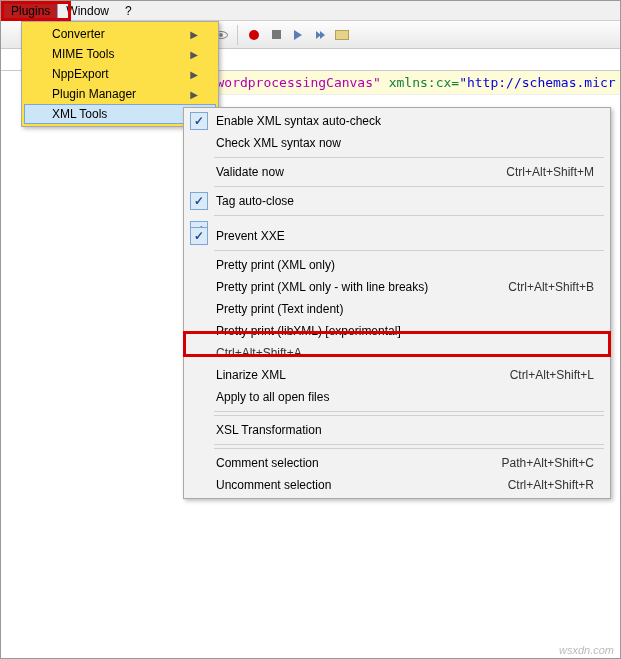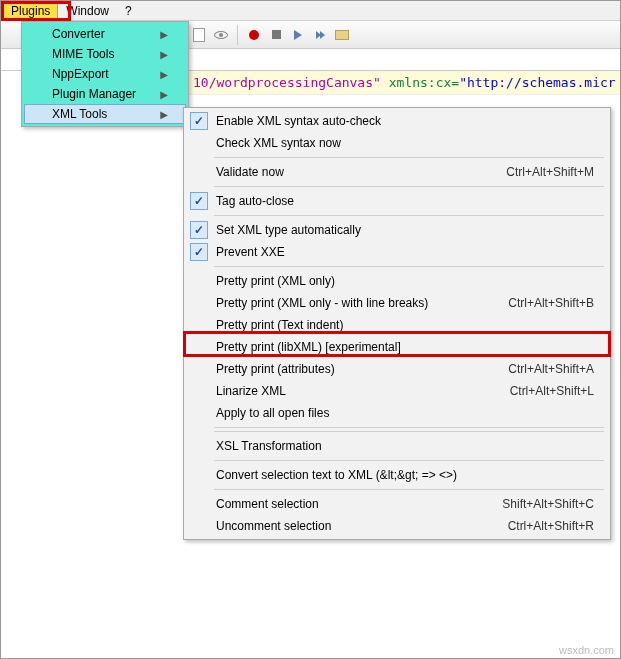--- a/index.html
+++ b/index.html
@@ -20,21 +20,21 @@
     display: flex;
     align-items: center;
     border-bottom: 1px solid #d0d0d0;
     padding-left: 2px;
   }
   .menubar-item {
     padding: 4px 8px;
     cursor: default;
   }
   .menubar-item.open {
-    background: #fde047;
+    background: #b91c1c;
     border: 1px solid #7aa7d8;
     padding: 1px 7px;
   }
   .toolbar {
     height: 28px;
     background: linear-gradient(#fdfdfd,#e9e9e9);
     border-bottom: 1px solid #c9c9c9;
     display: flex;
     align-items: center;
     padding-left: 190px;
@@ -65,22 +65,22 @@
     overflow:hidden;
   }
   .code-area .s1{color:#b000b0;}
   .code-area .s2{color:#15803d;}
   .code-area .s3{color:#0000e0;}
 
   
   .menu1{
     position:absolute;
     top:20px; left:20px;
-    width:168px;
-    background:#5eead4;
+    width:198px;
+    background:#fde047;
     border:1px solid #a9a9a9;
     box-shadow:2px 2px 4px rgba(0,0,0,.25);
     padding:2px;
   }
   .menu1 .mi{
     display:flex;align-items:center;justify-content:space-between;
     padding:3px 18px 3px 28px;
     position:relative;
   }
   .menu1 .mi.hi{background:#cde6f7;border:1px solid #7aa7d8;padding:2px 17px 2px 27px;}
@@ -113,21 +113,21 @@
   .highlight-box{
     position:absolute;
     border:3px solid #d40000;
     pointer-events:none;
   }
   .hb-top{ top:0px; left:0px; width:70px; height:20px;}
   .hb-mid{ top:330px; left:182px; width:428px; height:26px;}
 
   .watermark{
     position:absolute; right:6px; bottom:2px;
-    font-size:11px; color:#bbb; 
+    font-size:11px; color:#bbb; font-style:italic;
   }
   .faint-logo{
     position:absolute; top:260px; left:300px;
     font-size:28px; color:rgba(120,170,90,.18);
     font-weight:bold; letter-spacing:1px;
     pointer-events:none;
   }
 </style>
 </head>
 <body>
@@ -214,21 +214,20 @@
     </div>
   <div class="sep"></div>
   <div class="mi">
       <span class="check">✓</span>
       <span>Tag auto-close</span>
       <span></span>
     </div>
   <div class="sep"></div>
   <div class="mi">
       <span class="check">✓</span>
-      <span>Set XML type automatically</span>
       <span></span>
     </div>
   <div class="mi">
       <span class="check">✓</span>
       <span>Prevent XXE</span>
       <span></span>
     </div>
   <div class="sep"></div>
   <div class="mi">
       <span>Pretty print (XML only)</span>
@@ -240,46 +239,41 @@
     </div>
   <div class="mi">
       <span>Pretty print (Text indent)</span>
       <span></span>
     </div>
   <div class="mi">
       <span>Pretty print (libXML) [experimental]</span>
       <span></span>
     </div>
   <div class="mi">
-      <span>Pretty print (attributes)</span>
       <span class="shortcut">Ctrl+Alt+Shift+A</span>
     </div>
   <div class="mi">
       <span>Linarize XML</span>
       <span class="shortcut">Ctrl+Alt+Shift+L</span>
     </div>
   <div class="mi">
       <span>Apply to all open files</span>
       <span></span>
     </div>
   <div class="sep"></div>
   <div class="sep"></div>
   <div class="mi">
       <span>XSL Transformation</span>
       <span></span>
     </div>
   <div class="sep"></div>
-  <div class="mi">
-      <span>Convert selection text to XML (&amp;lt;&amp;gt; =&gt; &lt;&gt;)</span>
-      <span></span>
-    </div>
   <div class="sep"></div>
   <div class="mi">
       <span>Comment selection</span>
-      <span class="shortcut">Shift+Alt+Shift+C</span>
+      <span class="shortcut">Path+Alt+Shift+C</span>
     </div>
   <div class="mi">
       <span>Uncomment selection</span>
       <span class="shortcut">Ctrl+Alt+Shift+R</span>
     </div>
 </div>
 
 <div class="highlight-box hb-top"></div>
 <div class="highlight-box hb-mid"></div>
 

